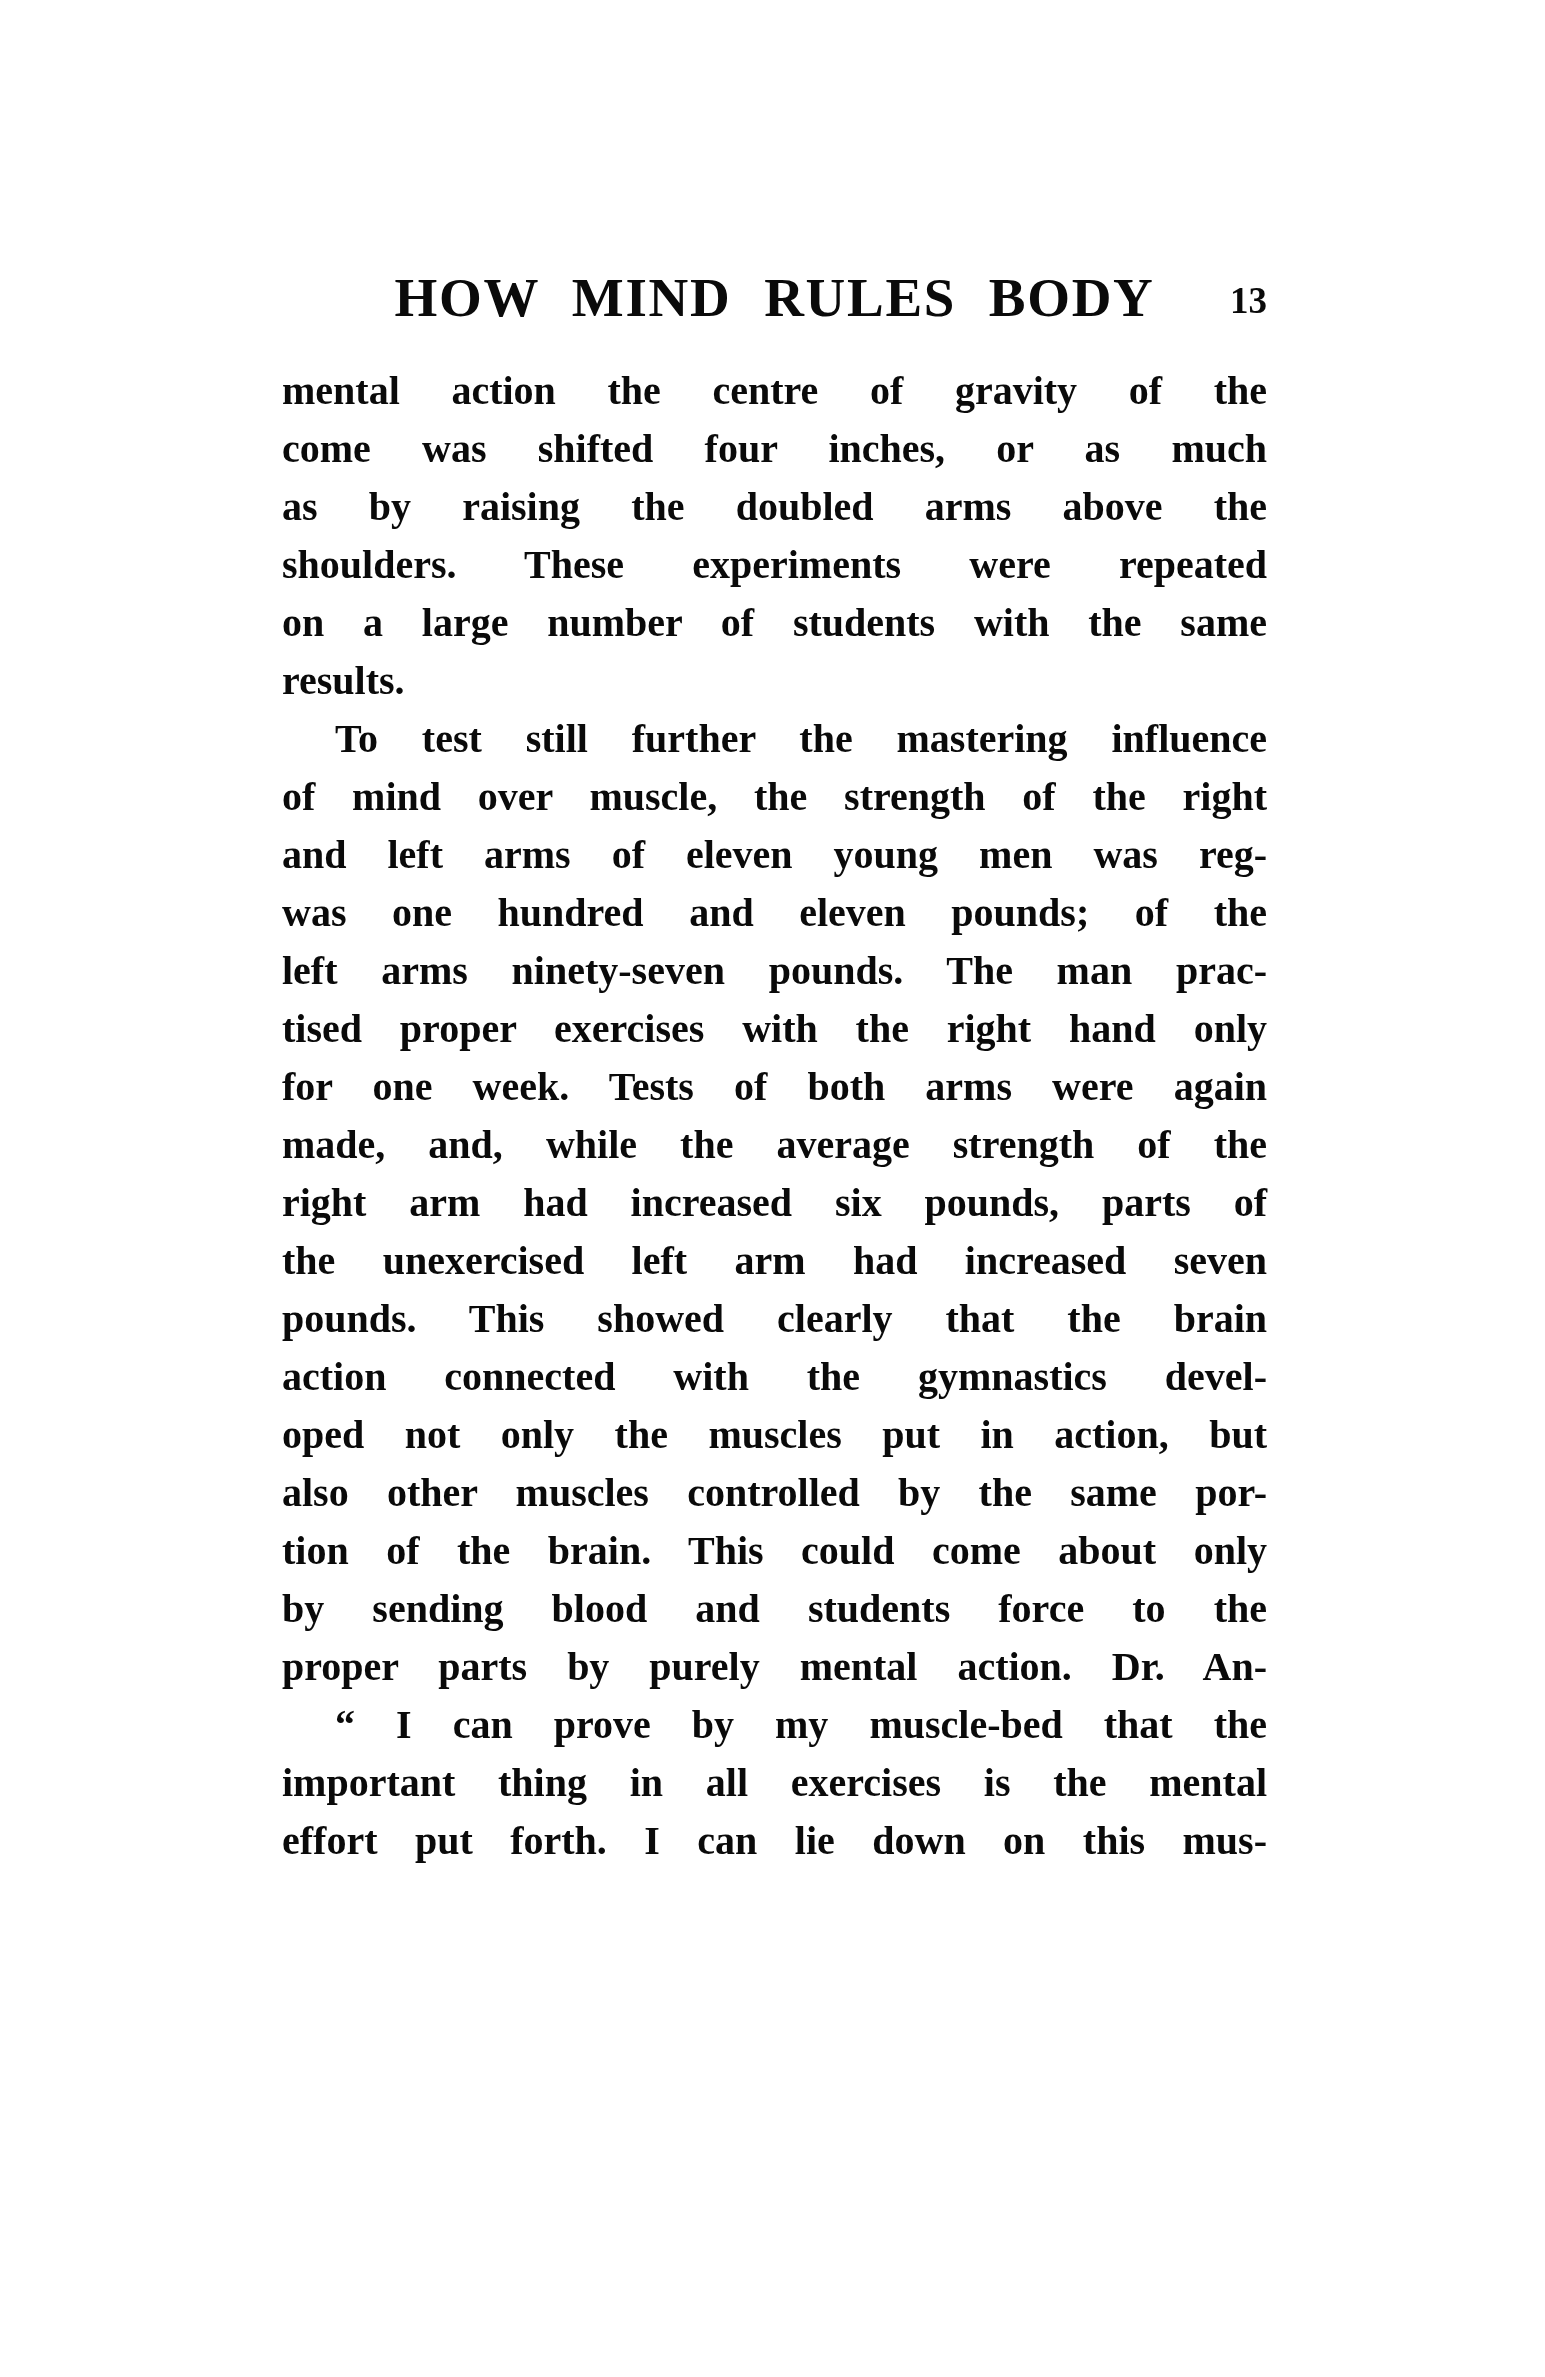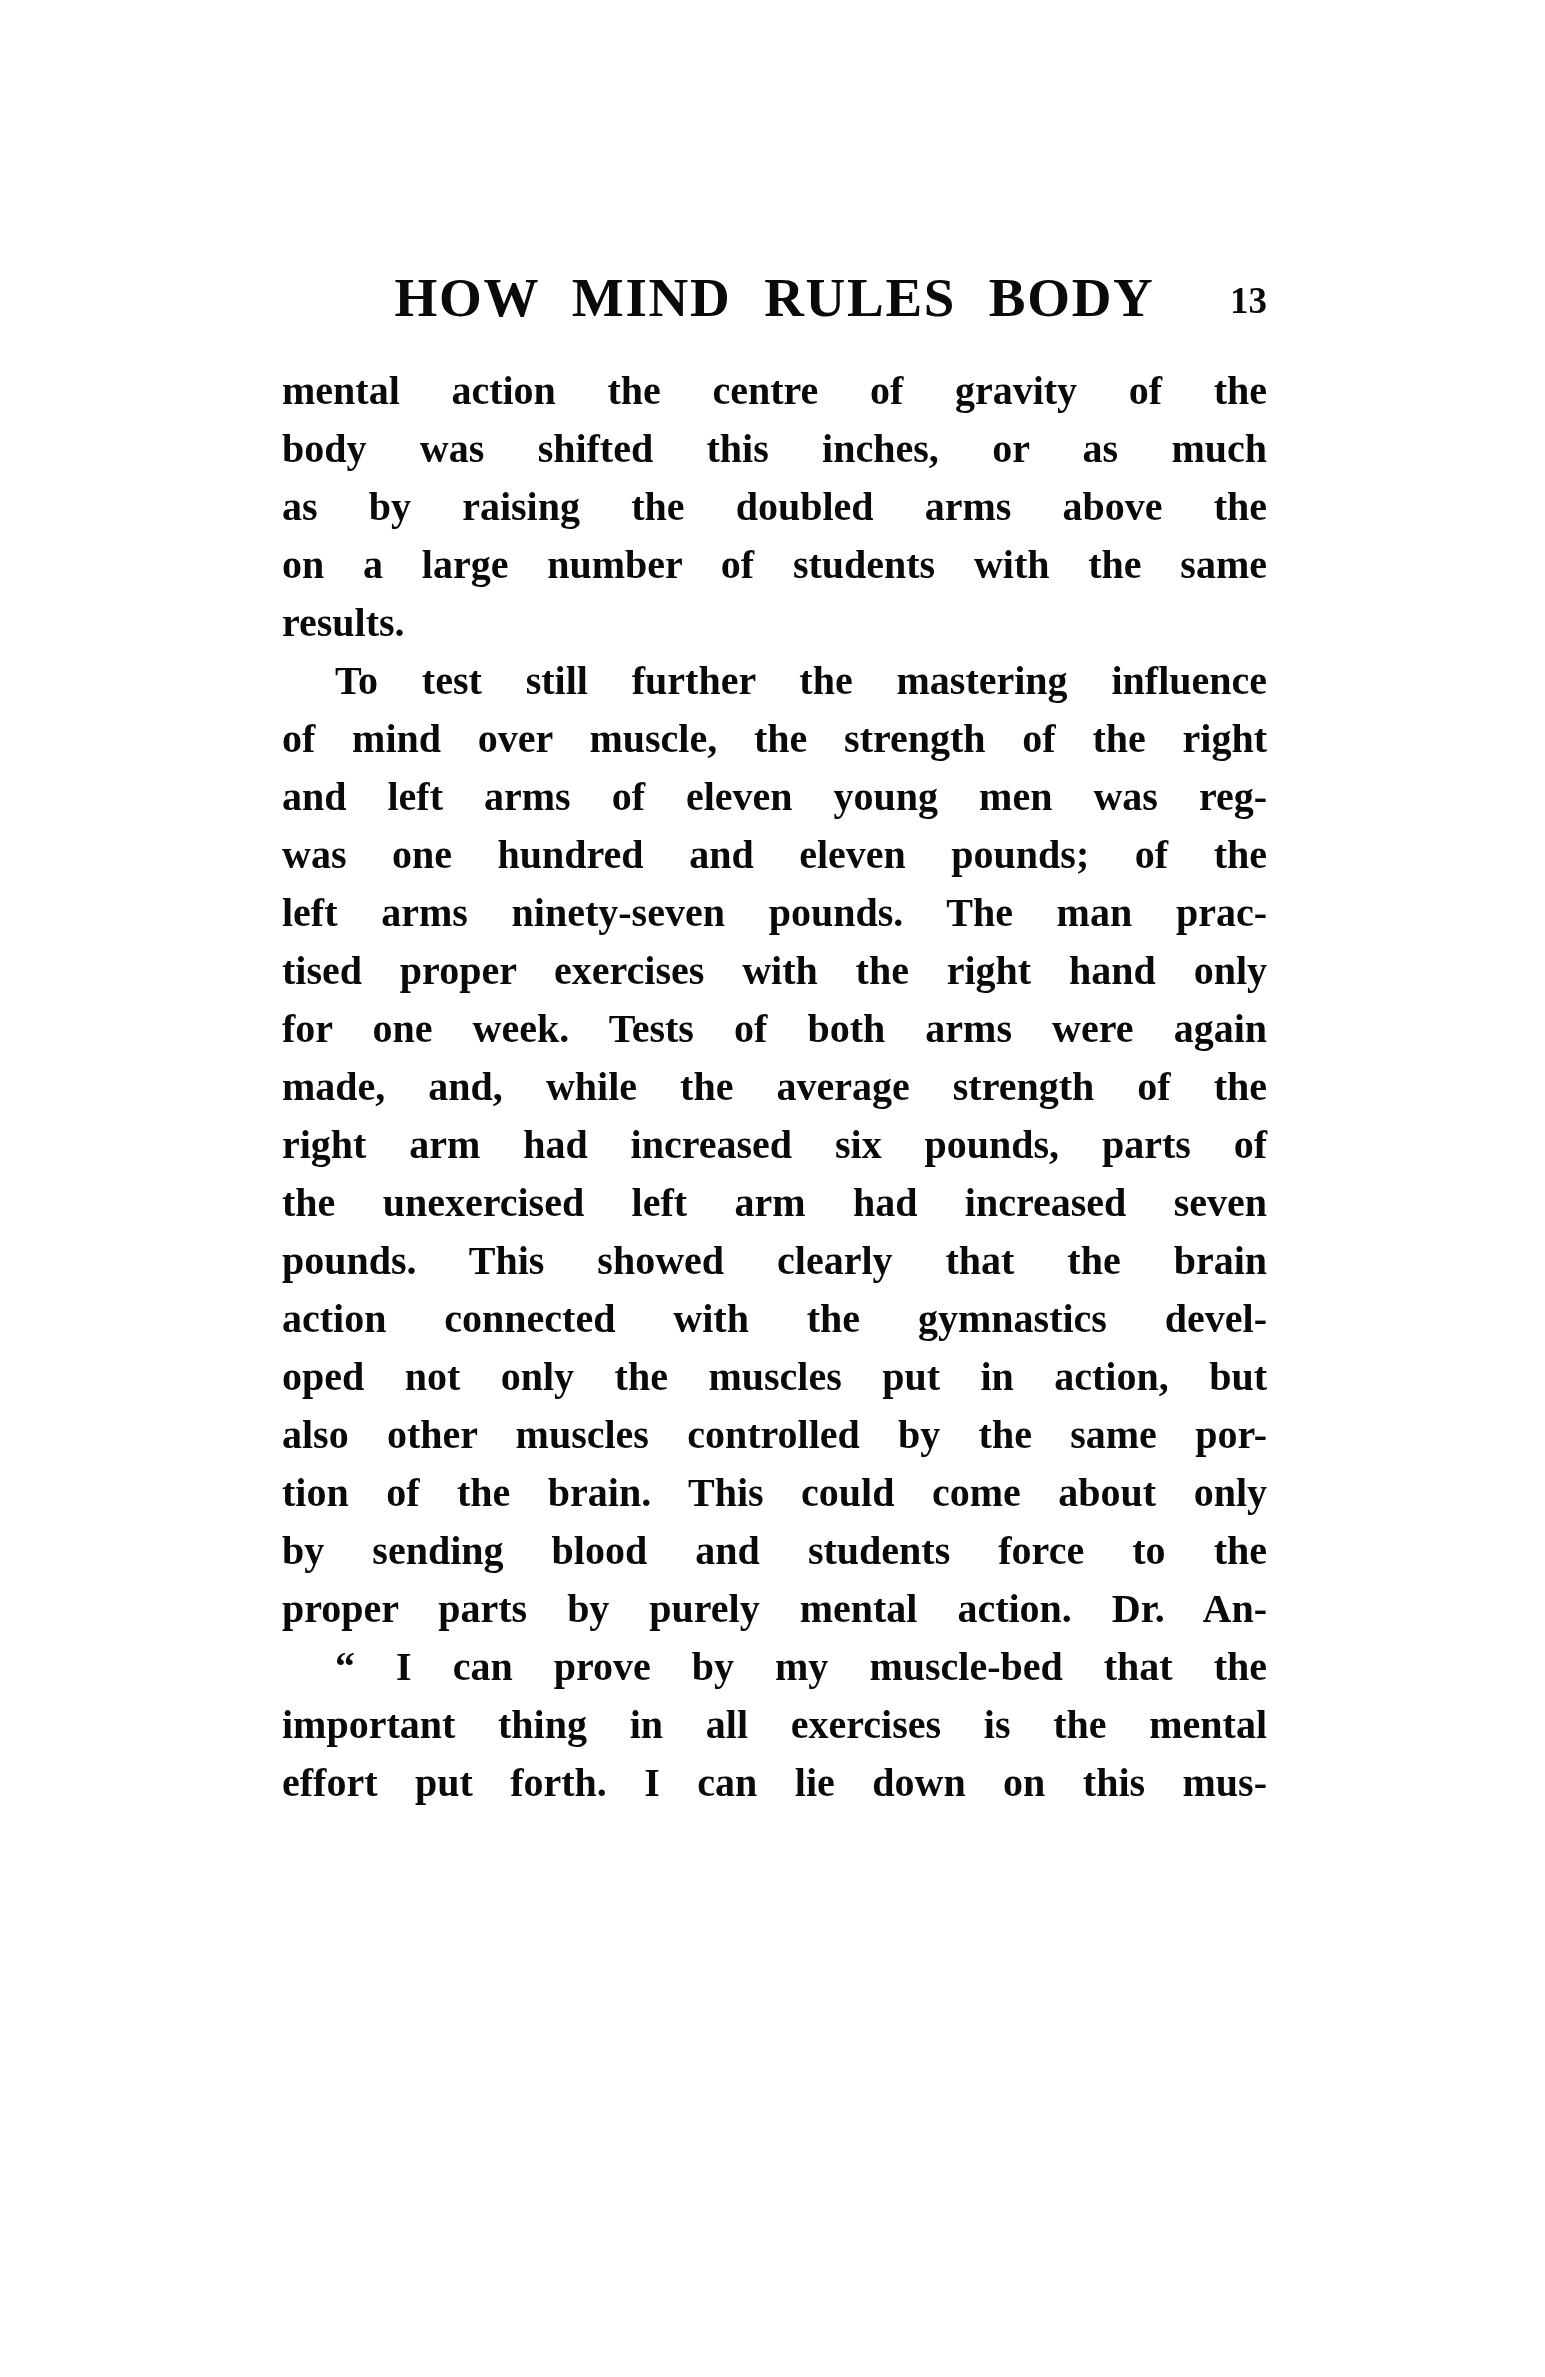--- a/index.html
+++ b/index.html
@@ -64,22 +64,23 @@
 </head>
 <body>
 
 <div class="page">
   <div class="header">
     <div class="title">HOW MIND RULES BODY</div>
     <div class="pagenum">13</div>
   </div>
   <div class="text">
       <div class="line">mental action the centre of gravity of the</div>
-      <div class="line">body was shifted this inches, or as much</div>
+      <div class="line">come was shifted four inches, or as much</div>
       <div class="line">as by raising the doubled arms above the</div>
+      <div class="line">shoulders. These experiments were repeated</div>
       <div class="line">on a large number of students with the same</div>
       <div class="line flush">results.</div>
       <div class="line indent">To test still further the mastering influence</div>
       <div class="line">of mind over muscle, the strength of the right</div>
       <div class="line">and left arms of eleven young men was reg-</div>
       <div class="line">was one hundred and eleven pounds; of the</div>
       <div class="line">left arms ninety-seven pounds. The man prac-</div>
       <div class="line">tised proper exercises with the right hand only</div>
       <div class="line">for one week. Tests of both arms were again</div>
       <div class="line">made, and, while the average strength of the</div>

